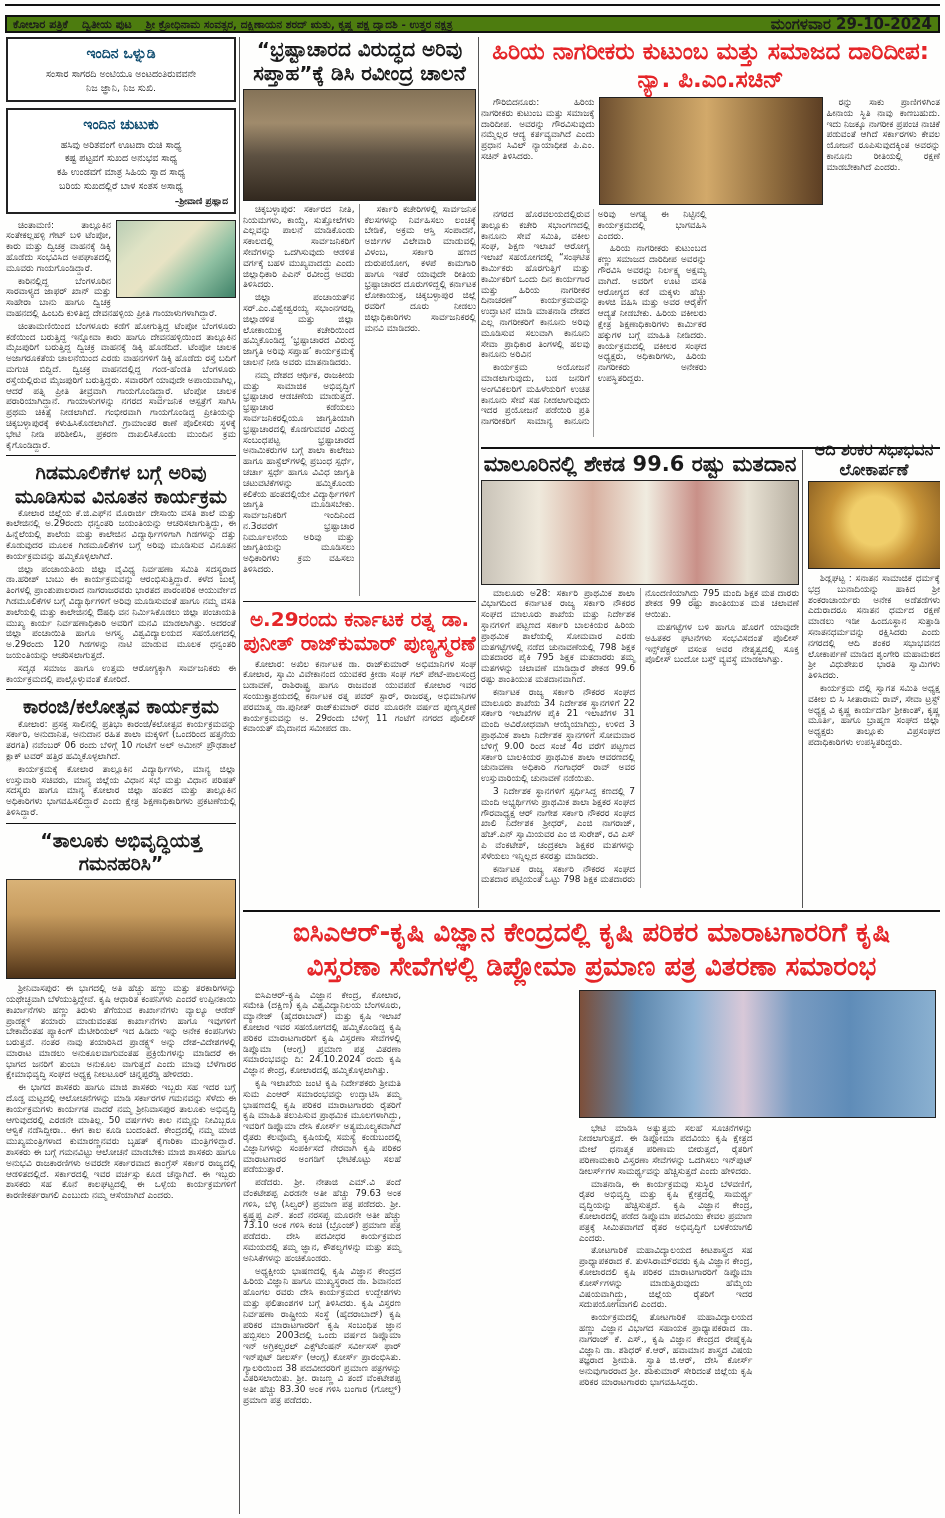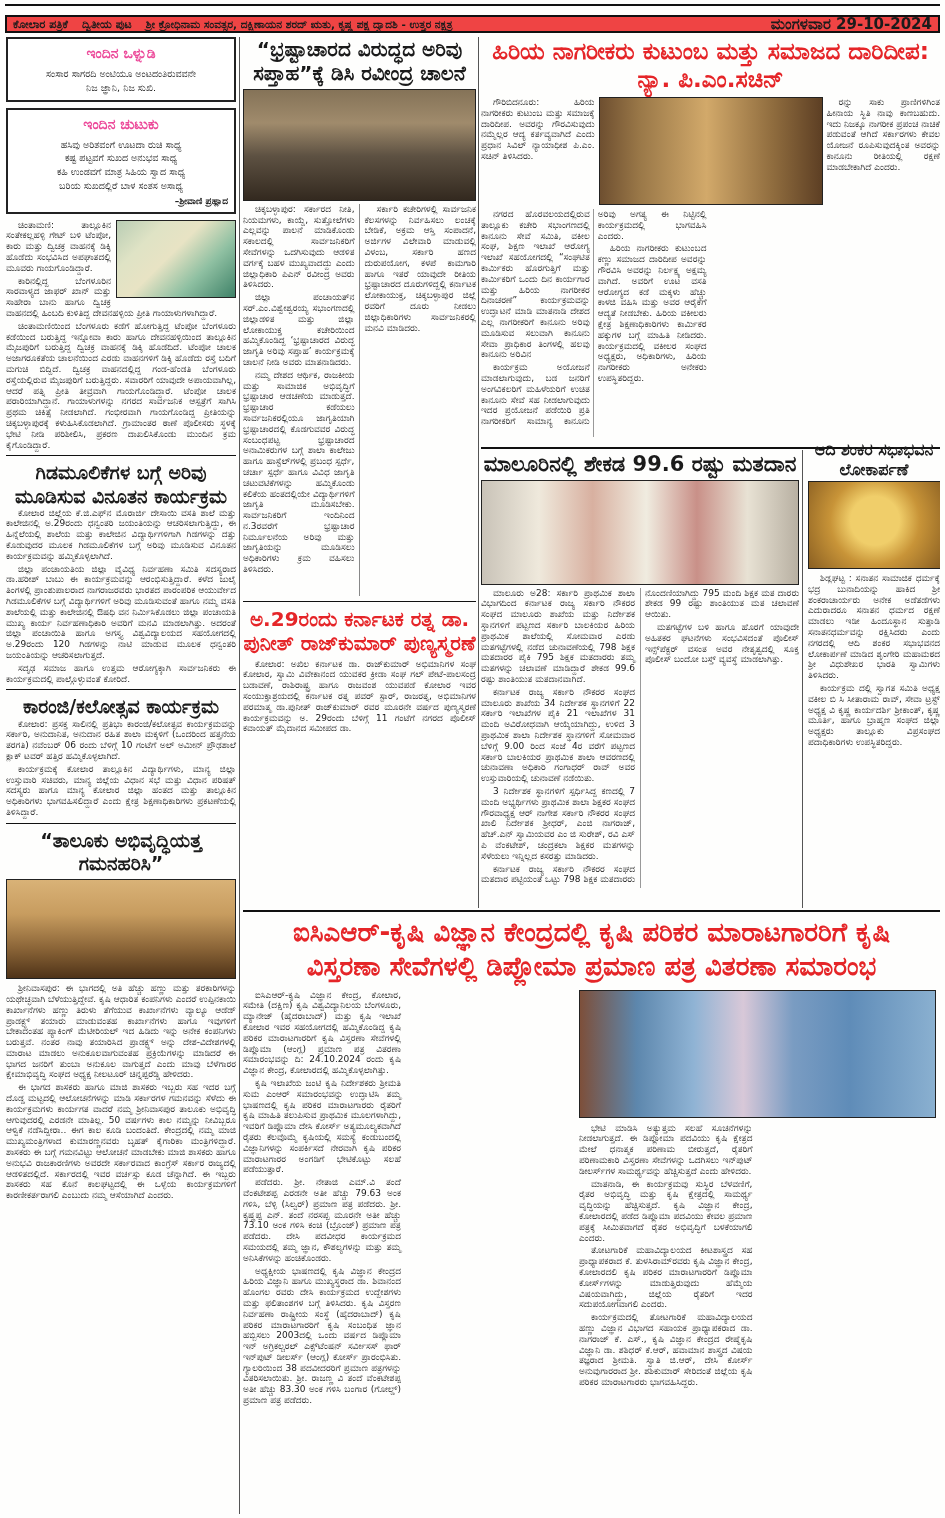--- a/index.html
+++ b/index.html
@@ -1,39 +1,39 @@
 <!DOCTYPE html>
 <html lang="kn"><head>
 <meta charset="utf-8">
 <style>
   html,body{margin:0;padding:0;background:#e9e9e6;}
   .page{position:relative;width:945px;height:1518px;margin:0 auto;background:#fefefd;
         font-family:"DejaVu Sans","Liberation Sans",sans-serif;color:#1b1b1b;overflow:hidden;}
   .top-rule{position:absolute;top:4px;left:5px;right:5px;border-top:2px solid #111;}
   .masthead{position:absolute;top:15px;left:5px;right:5px;height:18px;border:2px solid #111;
-            display:flex;align-items:center;gap:14px;padding:0 6px;box-sizing:border-box;background:#ef4444;}
+            display:flex;align-items:center;gap:14px;padding:0 6px;box-sizing:border-box;background:#4d7c0f;}
   .mh-paper{font-weight:bold;font-size:11px;}
   .mh-page{font-weight:bold;font-size:11px;}
   .mh-almanac{font-weight:bold;font-size:10.5px;white-space:nowrap;}
   .mh-date{margin-left:auto;font-weight:bold;font-size:15px;white-space:nowrap;}
 
   .vr{position:absolute;width:0;border-left:1px solid #555;}
   .vr1{left:239px;top:37px;height:1477px;}
   .vr2{left:478px;top:37px;height:871px;}
   .vr3{left:802px;top:450px;height:458px;}
   .hrule{position:absolute;border-top:2px solid #111;}
   .hr-mid{top:447px;left:481px;width:459px;}
   .hr-bot{top:910px;left:243px;width:697px;}
 
   
   .body-txt{font-size:9px;line-height:1.2;text-align:justify;}
   .body-txt p{margin:0 0 2px 0;text-indent:12px;}
   .hl{font-weight:bold;text-align:center;line-height:1.22;margin:0;}
   .hl-red{color:#e52528;}
-  .hl-pink{color:#ec4899;}
+  .hl-pink{color:#0c4a6e;}
   .rule{border-top:1.5px solid #111;margin:5px 0;}
 
   
   .col1{position:absolute;left:6px;top:37px;width:230px;}
   .infobox{border:2px solid #222;padding:5px 6px;margin-bottom:6px;background:#fff;}
   .infobox .ib-title{font-weight:bold;font-size:14px;text-align:center;margin:1px 0 5px 0;}
   .infobox .ib-line{font-size:9.5px;text-align:center;line-height:1.45;}
   .infobox .ib-author{font-size:9px;font-weight:bold;text-align:right;margin-top:3px;}
   .hl1{font-size:19px;}
   .photo{background:#999;border:1px solid #222;box-sizing:border-box;}
@@ -160,21 +160,21 @@
       </div>
     </div>
   </div>
 
   <div class="col2">
     <div class="art">
       <h2 class="hl hl2">“ಭ್ರಷ್ಟಾಚಾರದ ವಿರುದ್ಧದ ಅರಿವು ಸಪ್ತಾಹ”ಕ್ಕೆ ಡಿಸಿ ರವೀಂದ್ರ ಚಾಲನೆ</h2>
       <div class="photo ph-pledge"></div>
       <div class="body-txt cols2 pledge-cols">
         <p>ಚಿಕ್ಕಬಳ್ಳಾಪುರ: ಸರ್ಕಾರದ ನೀತಿ, ನಿಯಮಗಳು, ಕಾಯ್ದೆ, ಸುತ್ತೋಲೆಗಳು ಎಲ್ಲವನ್ನು ಪಾಲನೆ ಮಾಡಿಕೊಂಡು ಸಕಾಲದಲ್ಲಿ ಸಾರ್ವಜನಿಕರಿಗೆ ಸೇವೆಗಳನ್ನು ಒದಗಿಸುವುದು ಆಡಳಿತ ವರ್ಗಕ್ಕೆ ಬಹಳ ಮುಖ್ಯವಾದದ್ದು ಎಂದು ಜಿಲ್ಲಾಧಿಕಾರಿ ಪಿಎನ್ ರವೀಂದ್ರ ಅವರು ತಿಳಿಸಿದರು.</p>
-        <p>ಜಿಲ್ಲಾ ಪಂಚಾಯತ್‌ನ ಸರ್.ಎಂ.ವಿಶ್ವೇಶ್ವರಯ್ಯ ಸಭಾಂಗಣದಲ್ಲಿ ಜಿಲ್ಲಾಡಳಿತ ಮತ್ತು ಜಿಲ್ಲಾ ಲೋಕಾಯುಕ್ತ ಕಚೇರಿಯಿಂದ ಹಮ್ಮಿಕೊಂಡಿದ್ದ ‘ಭ್ರಷ್ಟಾಚಾರದ ವಿರುದ್ಧ ಜಾಗೃತಿ ಅರಿವು ಸಪ್ತಾಹ’ ಕಾರ್ಯಕ್ರಮಕ್ಕೆ ಚಾಲನೆ ನೀಡಿ ಅವರು ಮಾತನಾಡಿದರು.</p>
+        <p>ಜಿಲ್ಲಾ ಪಂಚಾಯತ್‌ನ ಸರ್.ಎಂ.ವಿಶ್ವೇಶ್ವರಯ್ಯ ಸಭಾಂನಗರದ್ಲಿ ಜಿಲ್ಲಾಡಳಿತ ಮತ್ತು ಜಿಲ್ಲಾ ಲೋಕಾಯುಕ್ತ ಕಚೇರಿಯಿಂದ ಹಮ್ಮಿಕೊಂಡಿದ್ದ ‘ಭ್ರಷ್ಟಾಚಾರದ ವಿರುದ್ಧ ಜಾಗೃತಿ ಅರಿವು ಸಪ್ತಾಹ’ ಕಾರ್ಯಕ್ರಮಕ್ಕೆ ಚಾಲನೆ ನೀಡಿ ಅವರು ಮಾತನಾಡಿದರು.</p>
         <p>ನಮ್ಮ ದೇಶದ ಆರ್ಥಿಕ, ರಾಜಕೀಯ ಮತ್ತು ಸಾಮಾಜಿಕ ಅಭಿವೃದ್ಧಿಗೆ ಭ್ರಷ್ಟಾಚಾರ ಆಡಚಣೆಯ ಮಾಡುತ್ತದೆ. ಭ್ರಷ್ಟಾಚಾರ ಕಡೆಯಲು ಸಾರ್ವಜನಿಕರಲ್ಲಿಯೂ ಜಾಗೃತಿಯಾಗಿ ಭ್ರಷ್ಟಾಚಾರದಲ್ಲಿ ಕೊಡಗುವವರ ವಿರುದ್ಧ ಸಂಬಂಧಪಟ್ಟ ಭ್ರಷ್ಟಾಚಾರದ ಅನಾಮಿಕರುಗಳ ಬಗ್ಗೆ ಶಾಲಾ ಕಾಲೇಜು ಹಾಗೂ ಹಾಸ್ಟೆಲ್‌ಗಳಲ್ಲಿ ಪ್ರಬಂಧ ಸ್ಪರ್ಧೆ, ಚರ್ಚಾ ಸ್ಪರ್ಧೆ ಹಾಗೂ ವಿವಿಧ ಜಾಗೃತಿ ಚಟುವಟಿಕೆಗಳನ್ನು ಹಮ್ಮಿಕೊಂಡು ಕಲಿಕೆಯ ಹಂತದಲ್ಲಿಯೇ ವಿದ್ಯಾರ್ಥಿಗಳಿಗೆ ಜಾಗೃತಿ ಮೂಡಿಸಬೇಕು. ಸಾರ್ವಜನಿಕರಿಗೆ ಇಂದಿನಿಂದ ನ.3ರವರೆಗೆ ಭ್ರಷ್ಟಾಚಾರ ನಿರ್ಮೂಲನೆಯ ಅರಿವು ಮತ್ತು ಜಾಗೃತಿಯನ್ನು ಮೂಡಿಸಲು ಅಧಿಕಾರಿಗಳು ಕ್ರಮ ವಹಿಸಲು ತಿಳಿಸಿದರು.</p>
         <p>ಸರ್ಕಾರಿ ಕಚೇರಿಗಳಲ್ಲಿ ಸಾರ್ವಜನಿಕ ಕೆಲಸಗಳನ್ನು ನಿರ್ವಹಿಸಲು ಲಂಚಕ್ಕೆ ಬೇಡಿಕೆ, ಅಕ್ರಮ ಆಸ್ತಿ ಸಂಪಾದನೆ, ಅರ್ಜಿಗಳ ವಿಲೇವಾರಿ ಮಾಡುವಲ್ಲಿ ವಿಳಂಬ, ಸರ್ಕಾರಿ ಹಣದ ದುರುಪಯೋಗ, ಕಳಪೆ ಕಾಮಗಾರಿ ಹಾಗೂ ಇತರೆ ಯಾವುದೇ ರೀತಿಯ ಭ್ರಷ್ಟಾಚಾರದ ದೂರುಗಳಿದ್ದಲ್ಲಿ ಕರ್ನಾಟಕ ಲೋಕಾಯುಕ್ತ, ಚಿಕ್ಕಬಳ್ಳಾಪುರ ಜಿಲ್ಲೆ ರವರಿಗೆ ದೂರು ನೀಡಲು ಜಿಲ್ಲಾಧಿಕಾರಿಗಳು ಸಾರ್ವಜನಿಕರಲ್ಲಿ ಮನವಿ ಮಾಡಿದರು.</p>
       </div>
     </div>
 
     <div class="rule"></div>
 
     <div class="art">
       <h2 class="hl hl2 hl-red">ಅ.29ರಂದು ಕರ್ನಾಟಕ ರತ್ನ ಡಾ. ಪುನೀತ್ ರಾಜ್‌ಕುಮಾರ್ ಪುಣ್ಯಸ್ಮರಣೆ</h2>
       <div class="pu-body">

